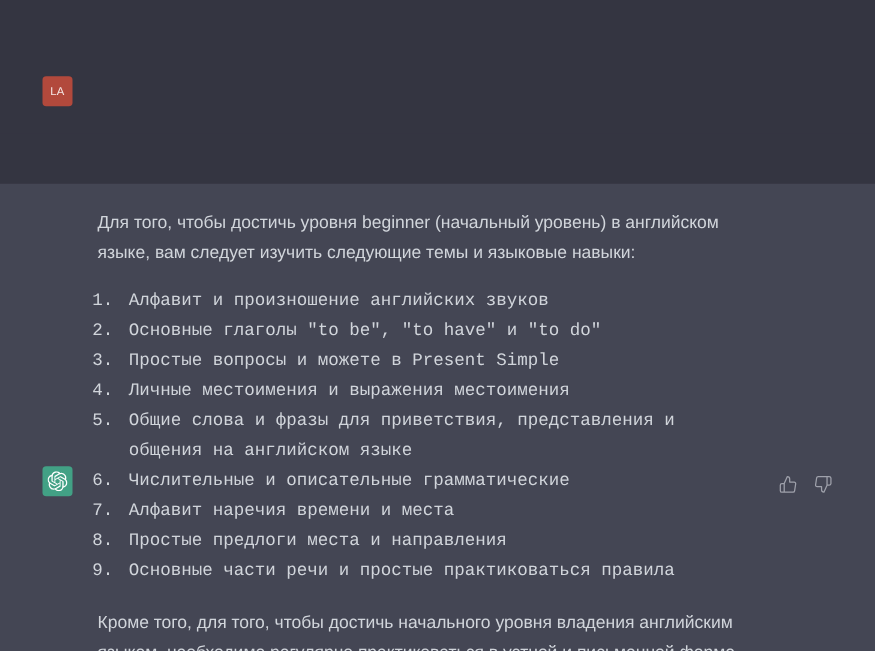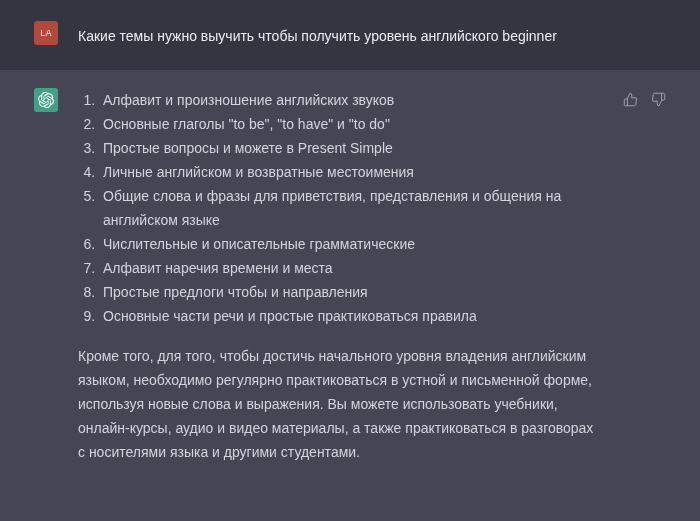--- a/index.html
+++ b/index.html
@@ -5,24 +5,25 @@
   * { box-sizing: border-box; margin: 0; padding: 0; }
   html, body { width: 700px; height: 521px; overflow: hidden; }
   body {
     font-family: "Liberation Sans", "DejaVu Sans", sans-serif;
     display: flex;
     flex-direction: column;
     background: #343541;
   }
   .msg-row {
     display: flex;
-    align-items: flex-start;
+    align-items: center;
     gap: 20px;
     padding: 18px 34px;
     width: 100%;
+    margin-top: 40px;
   }
   .msg-row.user {
     background: #343541;
     padding-top: 21px;
     padding-bottom: 22px;
   }
   .msg-row.assistant {
     background: #444654;
     flex: 1;
   }
@@ -62,20 +63,21 @@
   }
   .msg-content p { margin: 0 0 16px 0; }
   .msg-content p:last-child { margin-bottom: 0; }
   .msg-content ol {
     margin: 0 0 16px 0;
     padding-left: 21px;
   }
   .msg-content ol li {
     padding-left: 4px;
     line-height: 24px;
+    font-family: Liberation Mono, monospace;
   }
   .msg-actions {
     display: flex;
     gap: 13px;
     margin-left: auto;
     margin-top: 4px;
     flex-shrink: 0;
   }
   .action-btn {
     background: none;
@@ -96,42 +98,42 @@
     stroke-linejoin: round;
   }
 </style>
 </head>
 <body>
 
 <div class="msg-row user">
   <div class="avatar user-avatar">
     <span>LA</span>
   </div>
-  <div class="msg-content">Какие темы нужно выучить чтобы получить уровень английского beginner</div>
 </div>
 
 <div class="msg-row assistant">
   <div class="avatar assistant-avatar">
     <span style="display:flex;">
       <svg viewBox="0 0 24 24" aria-hidden="true">
           <path d="M22.2819 9.8211a5.9847 5.9847 0 0 0-.5157-4.9108 6.0462 6.0462 0 0 0-6.5098-2.9A6.0651 6.0651 0 0 0 4.9807 4.1818a5.9847 5.9847 0 0 0-3.9977 2.9 6.0462 6.0462 0 0 0 .7427 7.0966 5.98 5.98 0 0 0 .511 4.9107 6.051 6.051 0 0 0 6.5146 2.9001A5.9847 5.9847 0 0 0 13.2599 24a6.0557 6.0557 0 0 0 5.7718-4.2058 5.9894 5.9894 0 0 0 3.9977-2.9001 6.0557 6.0557 0 0 0-.7475-7.073zm-9.022 12.6081a4.4755 4.4755 0 0 1-2.8764-1.0408l.1419-.0804 4.7783-2.7582a.7948.7948 0 0 0 .3927-.6813v-6.7369l2.02 1.1686a.071.071 0 0 1 .038.052v5.5826a4.504 4.504 0 0 1-4.4945 4.4944zm-9.6607-4.1254a4.4708 4.4708 0 0 1-.5346-3.0137l.142.0852 4.783 2.7582a.7712.7712 0 0 0 .7806 0l5.8428-3.3685v2.3324a.0804.0804 0 0 1-.0332.0615L9.74 19.9502a4.4992 4.4992 0 0 1-6.1408-1.6464zM2.3408 7.8956a4.485 4.485 0 0 1 2.3655-1.9728V11.6a.7664.7664 0 0 0 .3879.6765l5.8144 3.3543-2.0201 1.1685a.0757.0757 0 0 1-.071 0l-4.8303-2.7865A4.504 4.504 0 0 1 2.3408 7.8956zm16.5963 3.8558L13.1038 8.364 15.1192 7.2a.0757.0757 0 0 1 .071 0l4.8303 2.7913a4.4944 4.4944 0 0 1-.6765 8.1042v-5.6772a.79.79 0 0 0-.407-.667zm2.0107-3.0231l-.142-.0852-4.7735-2.7818a.7759.7759 0 0 0-.7854 0L9.409 9.2297V6.8974a.0662.0662 0 0 1 .0284-.0615l4.8303-2.7866a4.4992 4.4992 0 0 1 6.6802 4.66zM8.3065 12.863l-2.02-1.1638a.0804.0804 0 0 1-.038-.0567V6.0742a4.4992 4.4992 0 0 1 7.3757-3.4537l-.142.0805L8.704 5.459a.7948.7948 0 0 0-.3927.6813zm1.0976-2.3654l2.602-1.4998 2.6069 1.4998v2.9994l-2.5974 1.4997-2.6067-1.4997z"></path>
         </svg>
     </span>
   </div>
 
   <div class="msg-content">
+    <p>Для того, чтобы достичь уровня beginner (начальный уровень) в английском языке, вам следует изучить следующие темы и языковые навыки:</p>
     <ol>
         <li>Алфавит и произношение английских звуков</li>
         <li>Основные глаголы "to be", "to have" и "to do"</li>
         <li>Простые вопросы и можете в Present Simple</li>
-        <li>Личные английском и возвратные местоимения</li>
+        <li>Личные местоимения и выражения местоимения</li>
         <li>Общие слова и фразы для приветствия, представления и общения на английском языке</li>
         <li>Числительные и описательные грамматические</li>
         <li>Алфавит наречия времени и места</li>
-        <li>Простые предлоги чтобы и направления</li>
+        <li>Простые предлоги места и направления</li>
         <li>Основные части речи и простые практиковаться правила</li>
       </ol>
     <p>Кроме того, для того, чтобы достичь начального уровня владения английским языком, необходимо регулярно практиковаться в устной и письменной форме, используя новые слова и выражения. Вы можете использовать учебники, онлайн-курсы, аудио и видео материалы, а также практиковаться в разговорах с носителями языка и другими студентами.</p>
   </div>
 
   <div class="msg-actions">
     <button class="action-btn">
       <span style="display:flex;">
         <svg viewBox="0 0 24 24" aria-hidden="true">
             <path d="M14 9V5a3 3 0 0 0-3-3l-4 9v11h11.28a2 2 0 0 0 2-1.7l1.38-9a2 2 0 0 0-2-2.3zM7 22H4a2 2 0 0 1-2-2v-7a2 2 0 0 1 2-2h3"></path>

